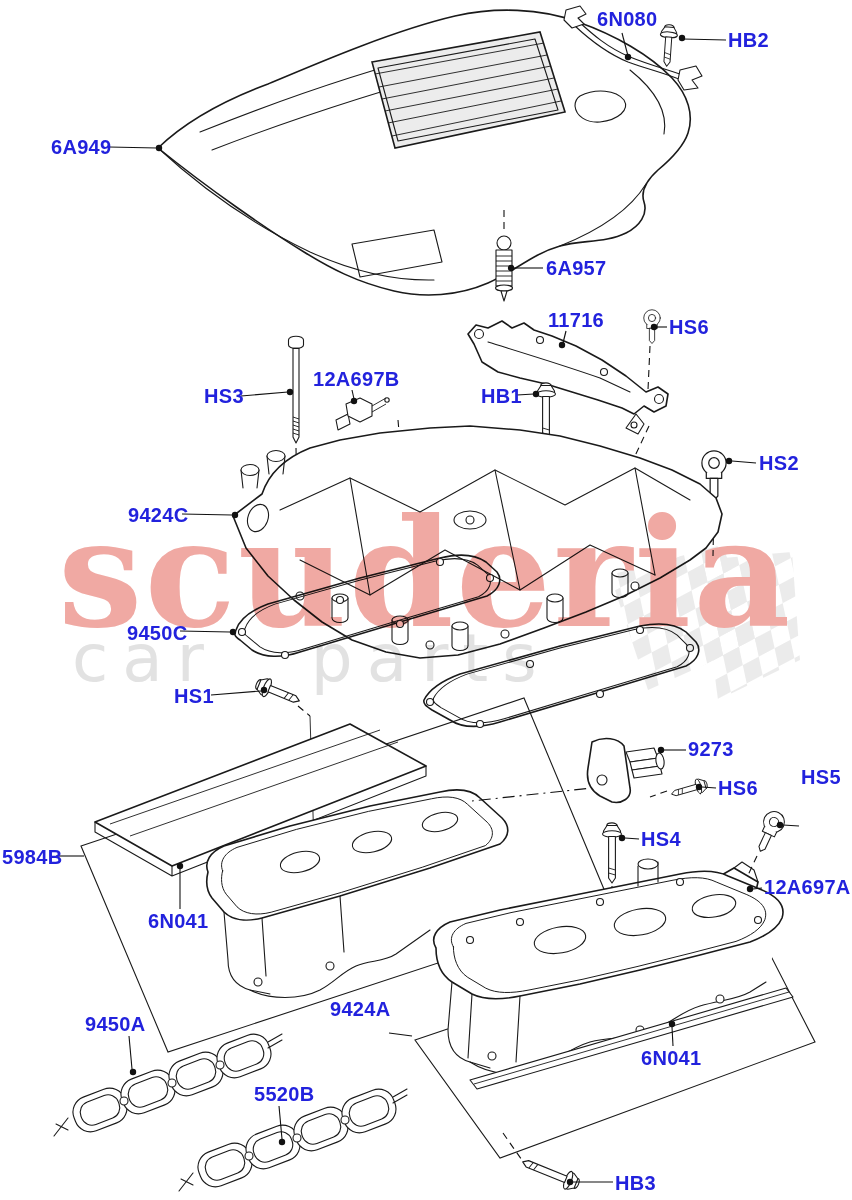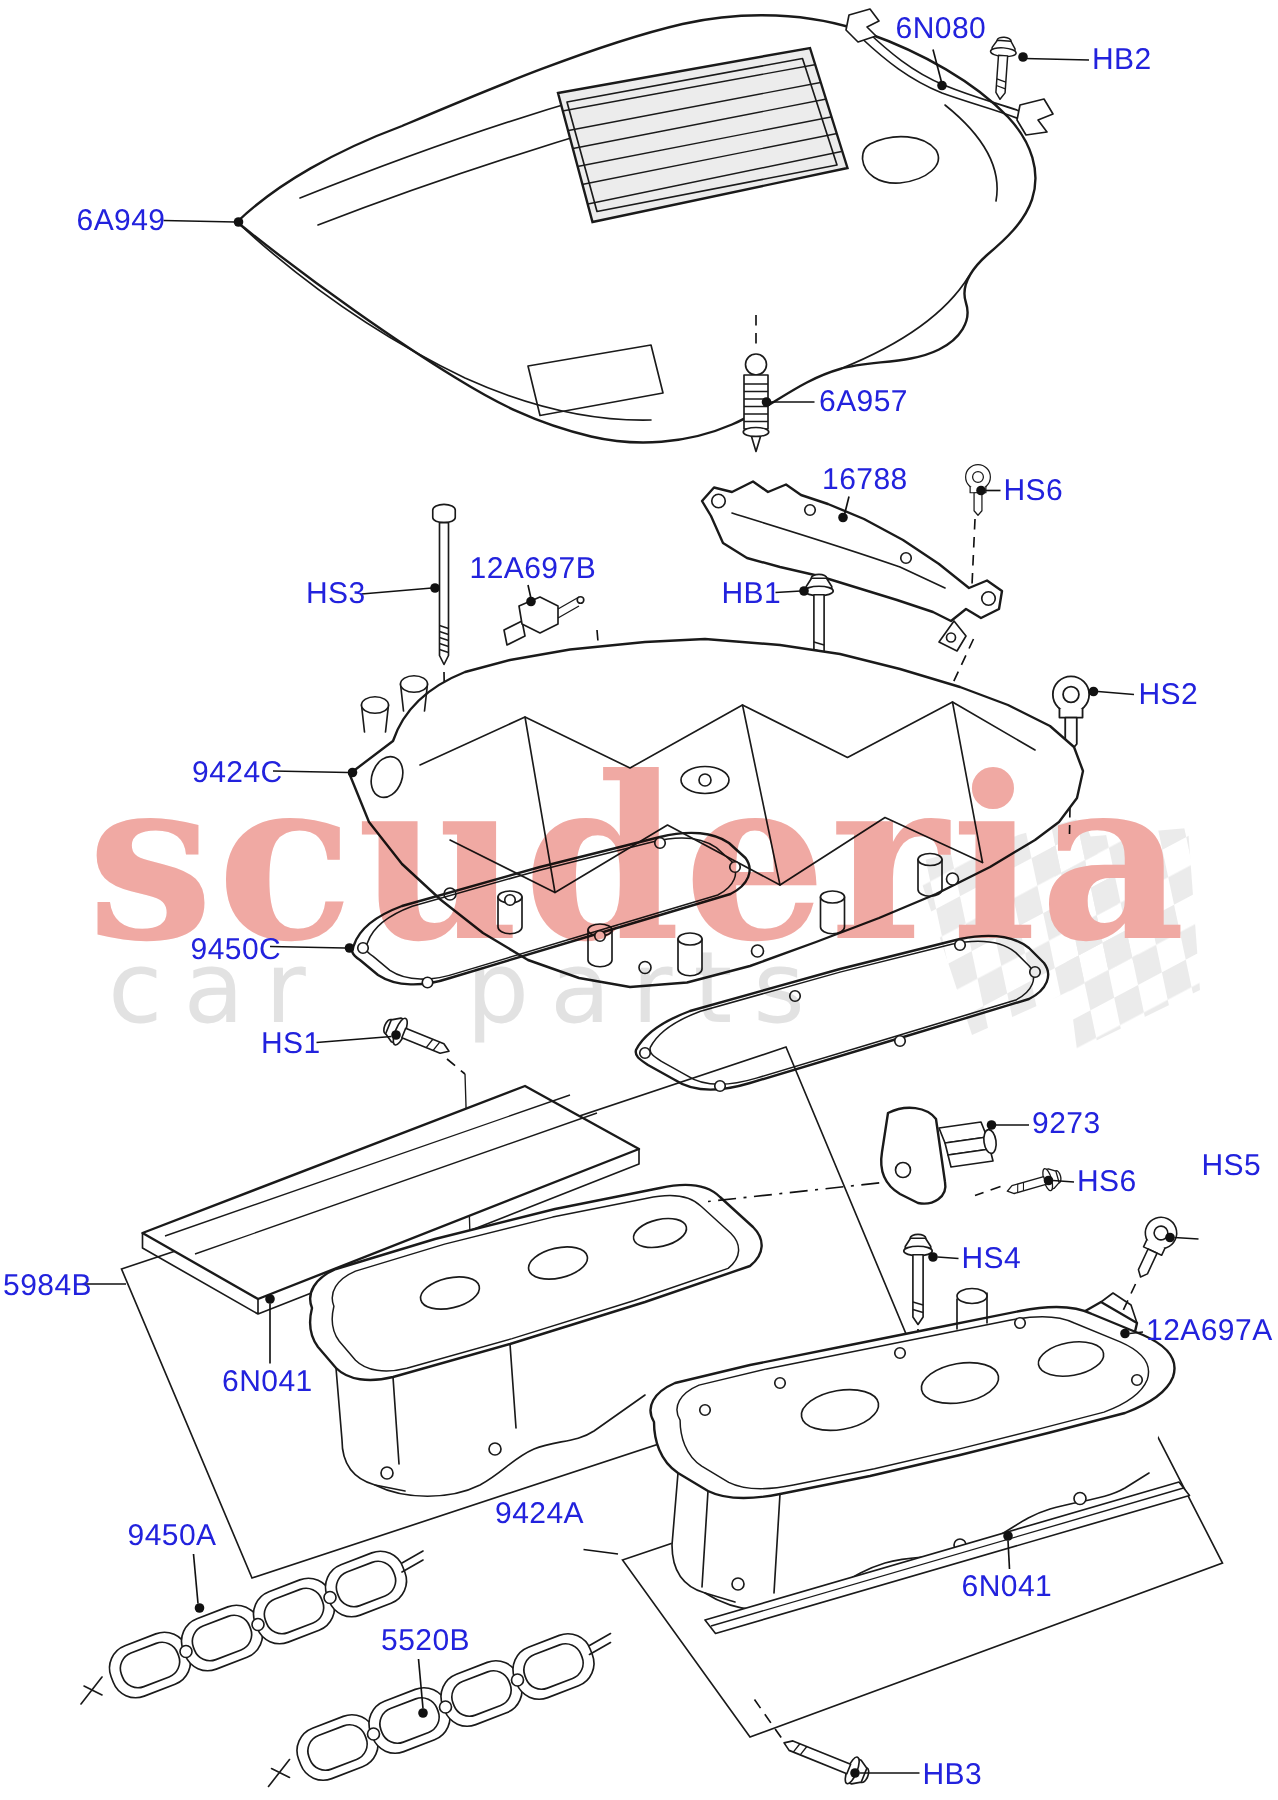--- a/index.html
+++ b/index.html
@@ -13,21 +13,21 @@
   .thin{fill:none;stroke:#1a1a1a;stroke-width:1.1;stroke-linejoin:round;stroke-linecap:round;}
   .hair{fill:none;stroke:#1a1a1a;stroke-width:0.9;}
   .boxln{fill:none;stroke:#1a1a1a;stroke-width:1.1;stroke-linejoin:miter;}
   .ldr{fill:none;stroke:#111111;stroke-width:1.1;}
   .dot{fill:#111111;stroke:none;}
   .dsh{fill:none;stroke:#111111;stroke-width:1.1;stroke-dasharray:7 5;}
   .dshdot{fill:none;stroke:#111111;stroke-width:1.1;stroke-dasharray:12 5 2 5;}
   .grille{fill:#ececec;stroke:#1a1a1a;stroke-width:1.6;}
   
   .callout{position:absolute;color:var(--label-color,#2222dd);font-size:20px;line-height:20px;
-           white-space:nowrap;letter-spacing:.3px;}
+           white-space:nowrap;letter-spacing:.3px;font-weight:bold;}
   
   .wm{position:absolute;left:0;top:0;width:852px;height:1200px;mix-blend-mode:multiply;
       pointer-events:none;padding-left:38px;}
   .wm-brand{position:absolute;left:58px;top:498px;font-family:"DejaVu Serif",serif;
             font-weight:bold;font-size:150px;line-height:1;letter-spacing:2px;
             color:var(--wm-brand,#f0a9a3);}
   .wm-sub{position:absolute;left:72px;top:626px;font-family:"DejaVu Sans",sans-serif;
           font-size:66px;line-height:1;letter-spacing:14px;word-spacing:58px;
           color:var(--wm-sub,#e2e2e2);}
 </style>
@@ -410,21 +410,21 @@
       <polygon points="700,560 792,552 800,660 718,700" fill="url(#chk)"></polygon>
     </svg>
     <div class="wm-brand">scuderia</div>
     <div class="wm-sub">car parts</div>
   </div>
 
   <div class="callout" style="left:597px;top:9px">6N080</div>
   <div class="callout" style="left:728px;top:30px">HB2</div>
   <div class="callout" style="left:51px;top:137px">6A949</div>
   <div class="callout" style="left:546px;top:258px">6A957</div>
-  <div class="callout" style="left:548px;top:310px">16788</div>
+  <div class="callout" style="left:548px;top:310px">11716</div>
   <div class="callout" style="left:669px;top:317px">HS6</div>
   <div class="callout" style="left:204px;top:386px">HS3</div>
   <div class="callout" style="left:313px;top:369px">12A697B</div>
   <div class="callout" style="left:481px;top:386px">HB1</div>
   <div class="callout" style="left:759px;top:453px">HS2</div>
   <div class="callout" style="left:128px;top:505px">9424C</div>
   <div class="callout" style="left:127px;top:623px">9450C</div>
   <div class="callout" style="left:174px;top:686px">HS1</div>
   <div class="callout" style="left:688px;top:739px">9273</div>
   <div class="callout" style="left:718px;top:778px">HS6</div>

